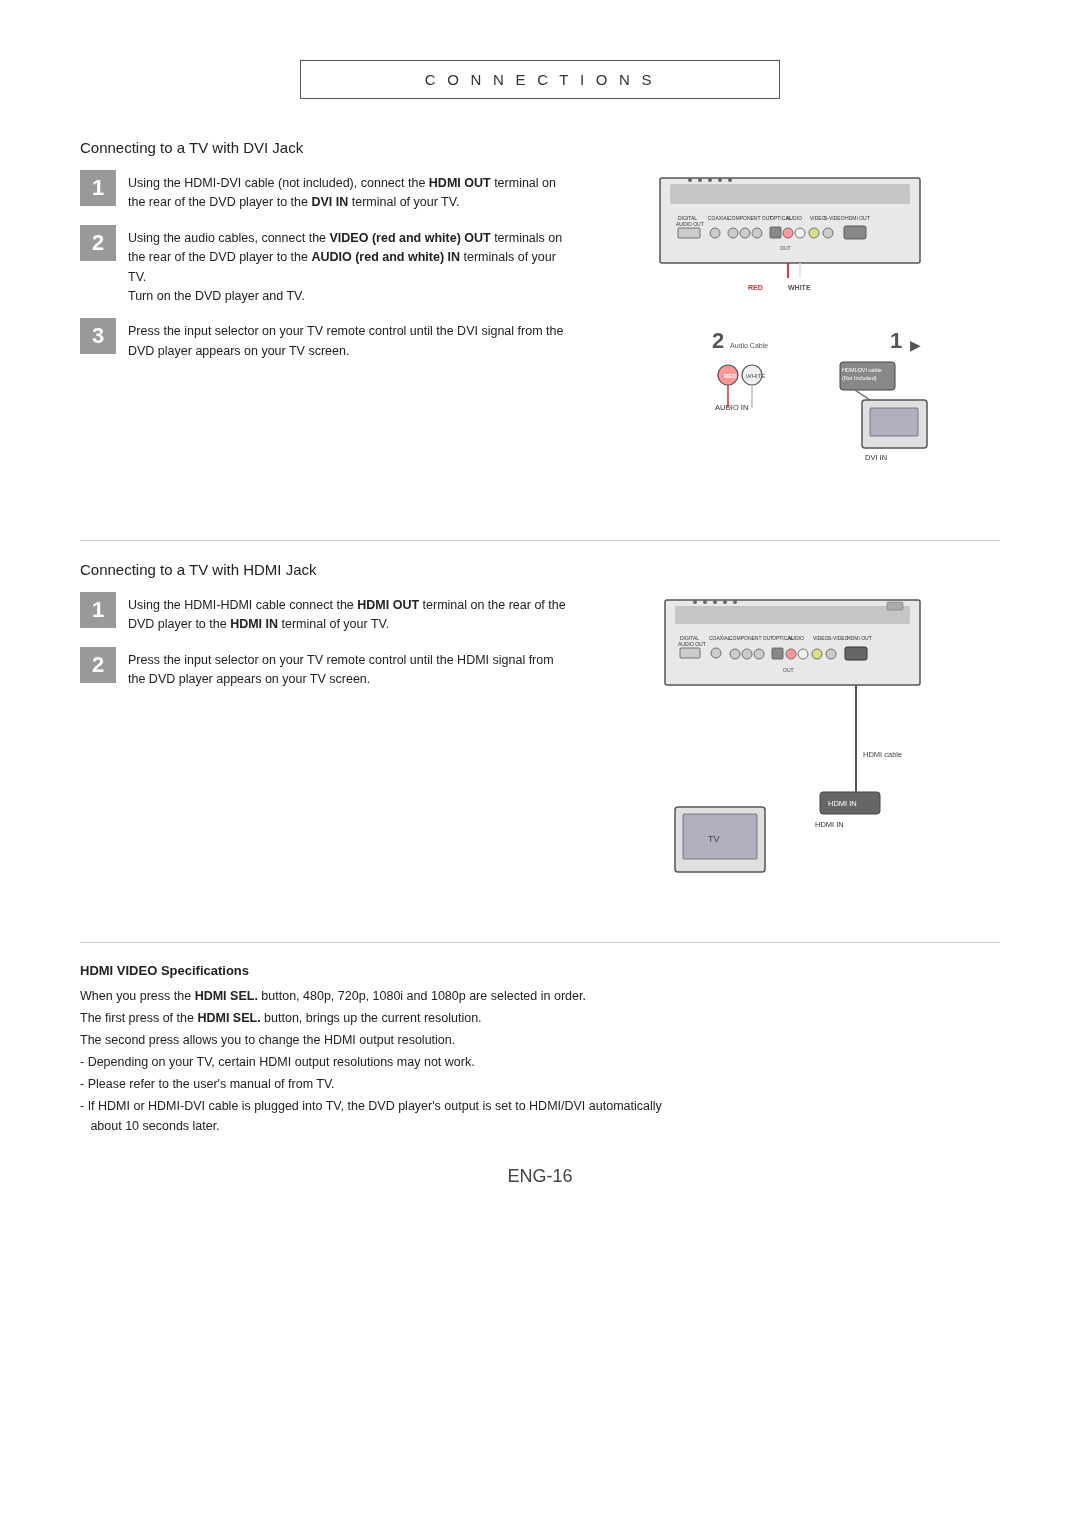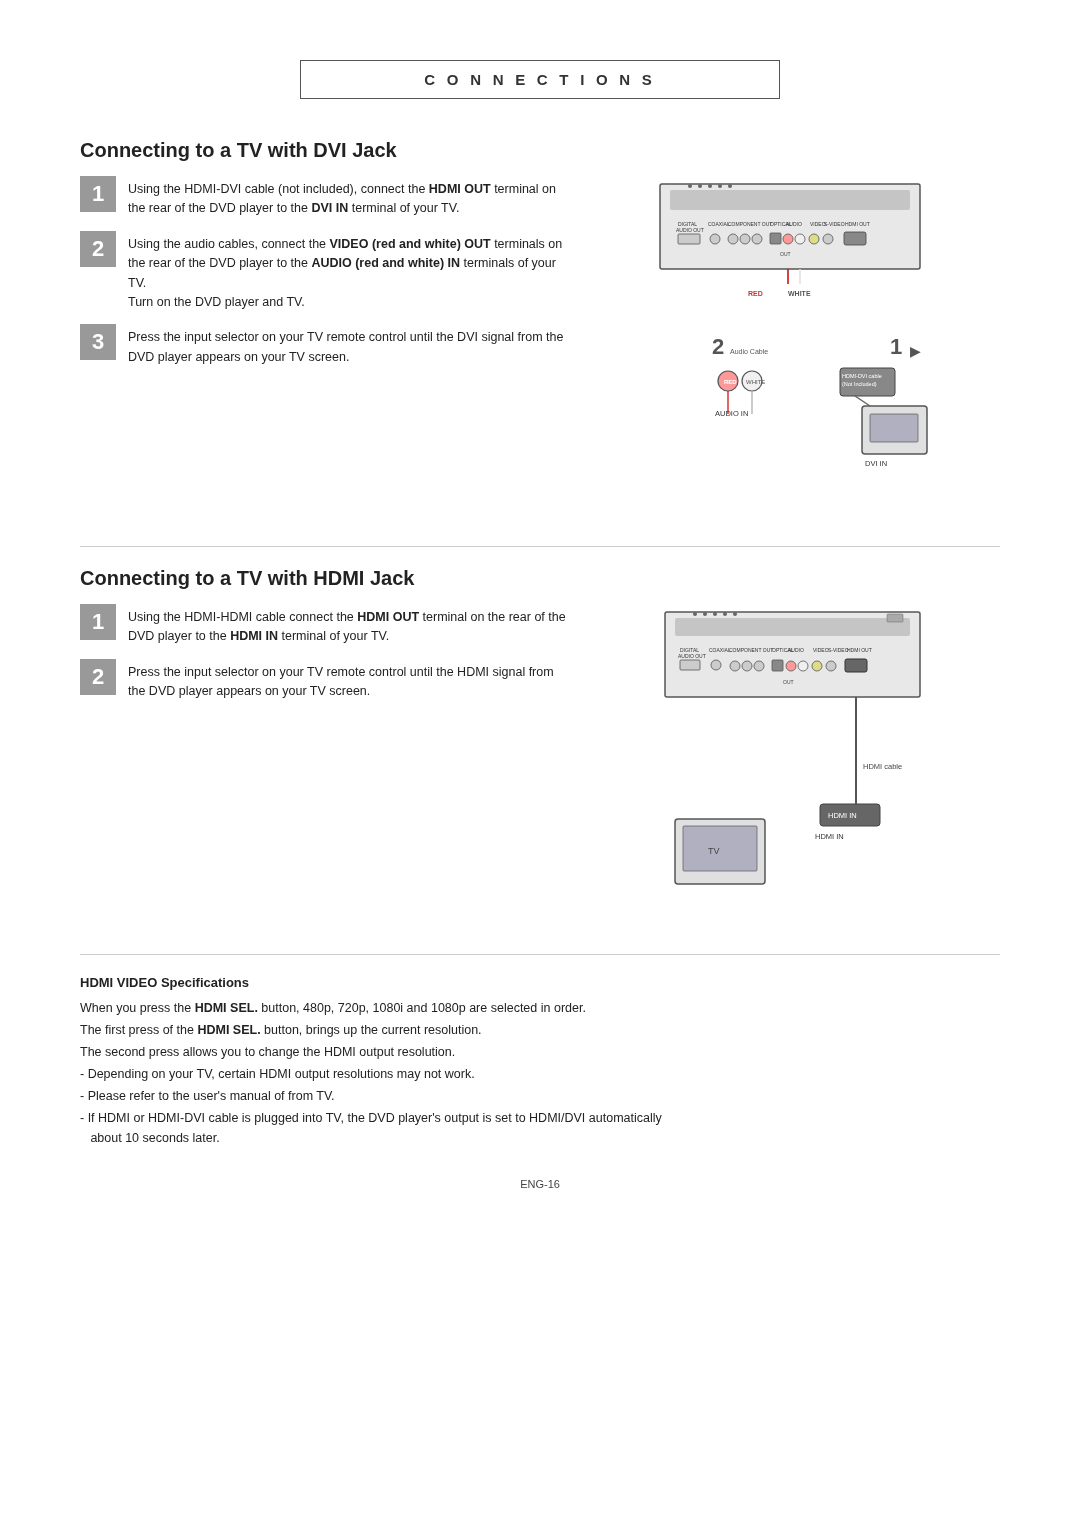--- a/index.html
+++ b/index.html
@@ -14,27 +14,27 @@
     }
 
     .page-title-box {
       border: 1px solid #555;
       text-align: center;
       padding: 10px 40px;
       width: 480px;
       margin: 0 auto 40px auto;
       letter-spacing: 0.25em;
       font-size: 15px;
-      font-weight: bold;
+      font-weight: normal;
       color: #333;
     }
 
     .section-title {
-      font-size: 20px;
-      font-weight: bold;
+      font-size: 15px;
+      font-weight: normal;
       margin-bottom: 14px;
     }
 
     .two-col {
       display: flex;
       gap: 30px;
       margin-bottom: 20px;
       border-bottom: 1px solid #ccc;
       padding-bottom: 30px;
     }
@@ -107,21 +107,21 @@
       font-size: 12.5px;
       line-height: 1.6;
     }
 
     .hdmi-specs-text p {
       margin-bottom: 2px;
     }
 
     .page-number {
       text-align: center;
-      font-size: 11px;
+      font-size: 18px;
       color: #444;
       margin-top: 30px;
     }
   </style>
 </head>
 <body>
 
 <div class="page-title-box">
   <span>C O N N E C T I O N S</span>
 </div>

